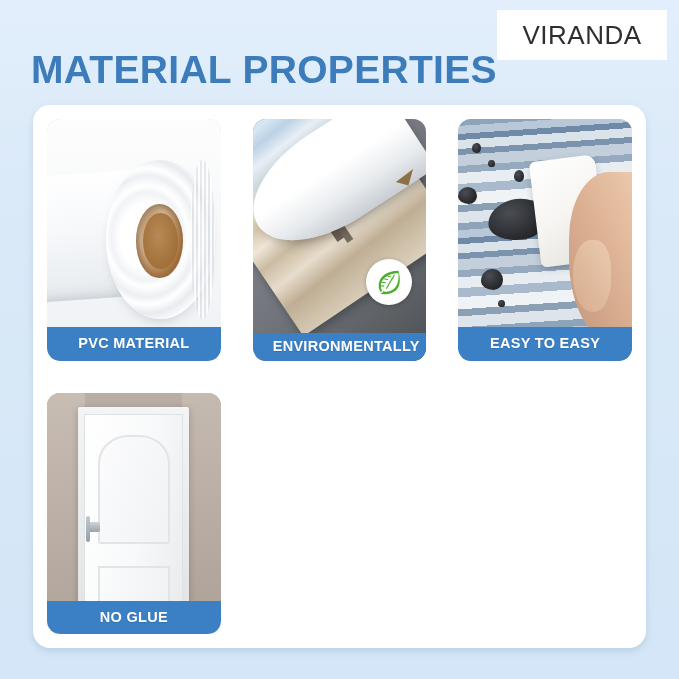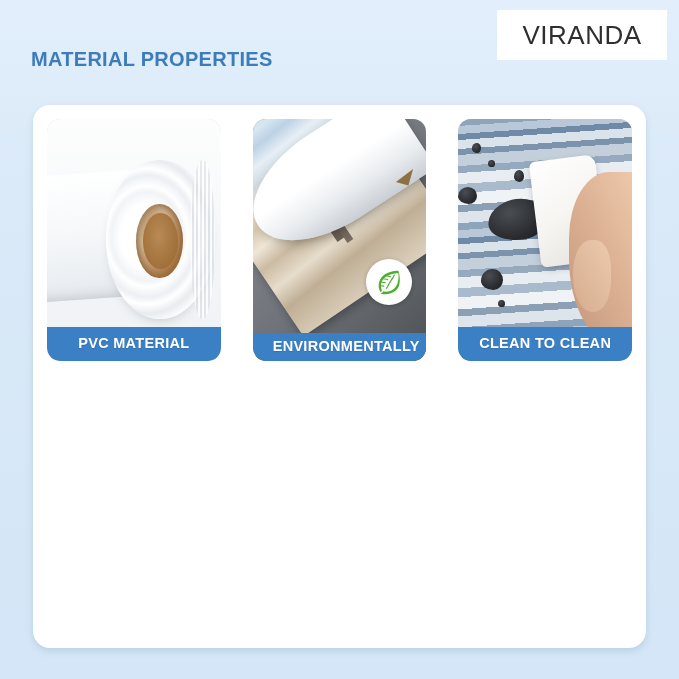--- a/index.html
+++ b/index.html
@@ -20,21 +20,21 @@
     width:170px; height:50px;
     background:#ffffff;
     display:flex; align-items:center; justify-content:center;
   }
   .logo-text{
     font-size:26px; font-weight:normal; letter-spacing:.5px;
     color:#2f2f2f;
   }
   .page-title{
     position:absolute; left:31px; top:48px;
-    font-size:20px; font-weight:bold; letter-spacing:.3px;
+    font-size:39px; font-weight:bold; letter-spacing:.3px;
     color:#3d7cba;
   }
 
   
   .card{
     position:absolute; left:33px; top:105px;
     width:613px; height:543px;
     background:#ffffff; border-radius:17px;
     box-shadow:0 3px 7px rgba(120,150,180,.28);
     padding:14px 14px;
@@ -354,18 +354,34 @@
         <div class="smudge" style="left:13%; top:62%; width:13%; height:9%;"></div>
         <div class="smudge" style="left:8%;  top:10%; width:5%;  height:4%;"></div>
         <div class="smudge" style="left:17%; top:17%; width:4%;  height:3%;"></div>
         <div class="smudge" style="left:32%; top:21%; width:6%;  height:5%;"></div>
         <div class="smudge" style="left:23%; top:75%; width:4%;  height:3%;"></div>
         <div class="smudge" style="left:0%;  top:28%; width:11%; height:7%;"></div>
         <div class="cloth"></div>
         <div class="hand"></div>
         <div class="thumb"></div>
       </div>
-      <div class="label">CLEAN TO CLEAN</div>
+      <div class="label">EASY TO EASY</div>
     </div>
 
+    <div class="cell">
+      <div class="photo ng">
+        <div class="wall-l"></div>
+        <div class="wall-r"></div>
+        <div class="skirt"></div>
+        <div class="skirt2"></div>
+        <div class="frame"></div>
+        <div class="door">
+          <div class="panel-top"></div>
+          <div class="panel-bot"></div>
+          <div class="handle"></div>
+          <div class="handle-b"></div>
+        </div>
+      </div>
+      <div class="label">NO GLUE</div>
+    </div>
 
   </div>
 </div>
 
 </body></html>

